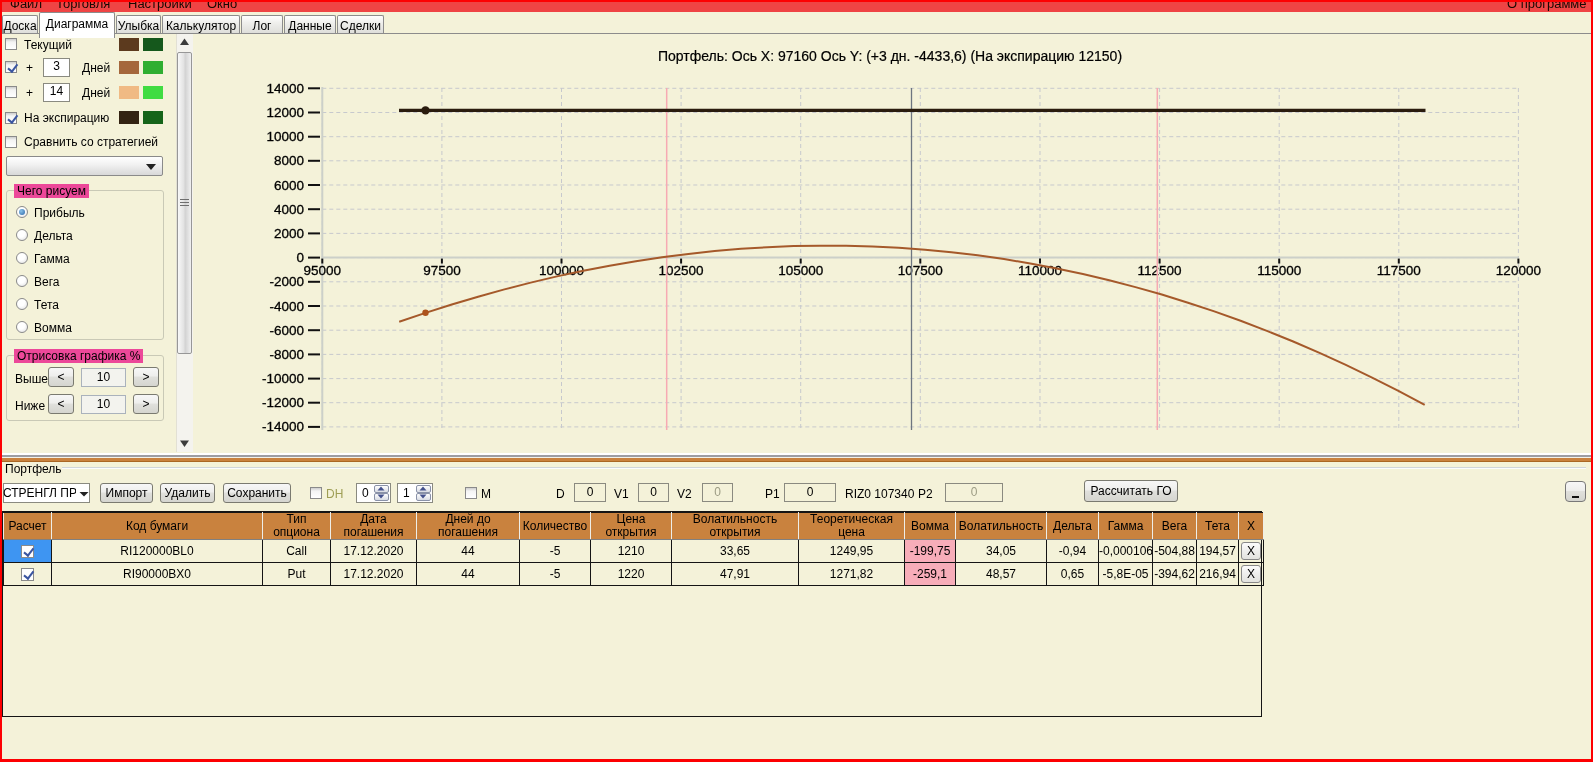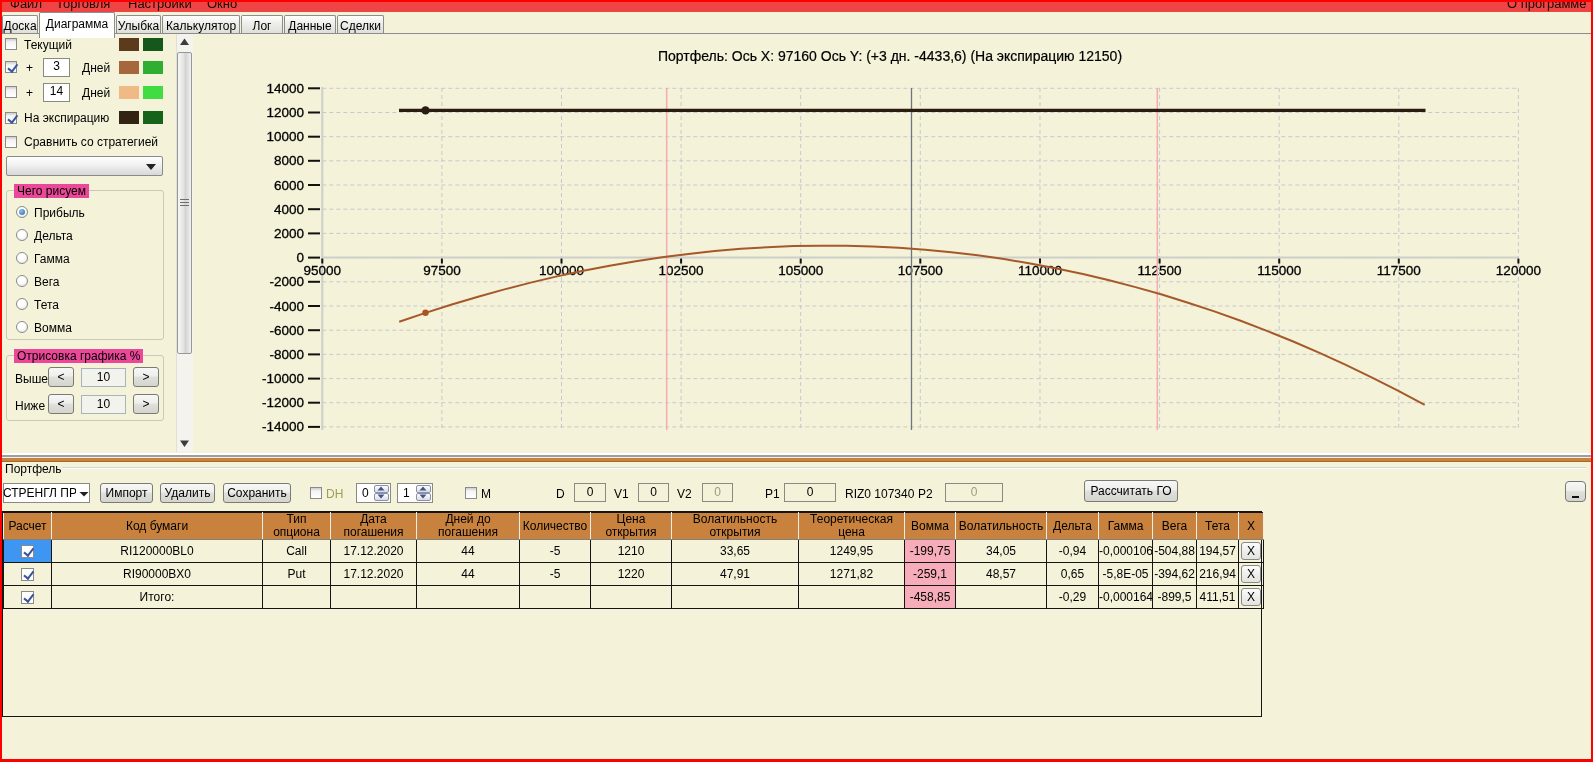--- a/index.html
+++ b/index.html
@@ -336,33 +336,15 @@
           <td>47,91</td>
           <td>1271,82</td>
           <td class="pink">-259,1</td>
           <td>48,57</td>
           <td>0,65</td>
           <td>-5,8E-05</td>
           <td>-394,62</td>
           <td>216,94</td>
           <td><span class="xbtn">X</span></td>
 </tr>
-<tr>
-<td><span class="cb chk tcb"></span></td>
-          <td>Итого:</td>
-          <td></td>
-          <td></td>
-          <td></td>
-          <td></td>
-          <td></td>
-          <td></td>
-          <td></td>
-          <td class="pink">-458,85</td>
-          <td></td>
-          <td>-0,29</td>
-          <td>-0,000164</td>
-          <td>-899,5</td>
-          <td>411,51</td>
-          <td><span class="xbtn">X</span></td>
-</tr>
 </tbody>
     </table>
 </div>
 
 </body></html>

